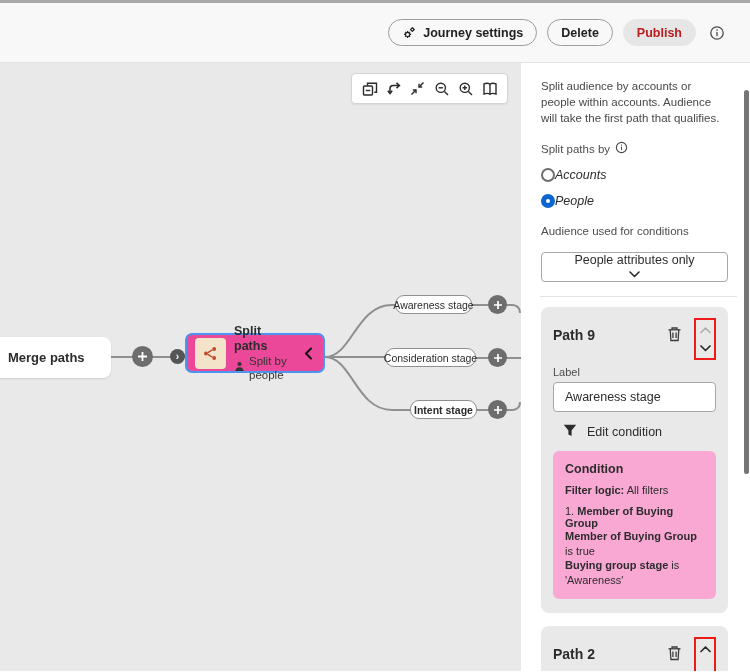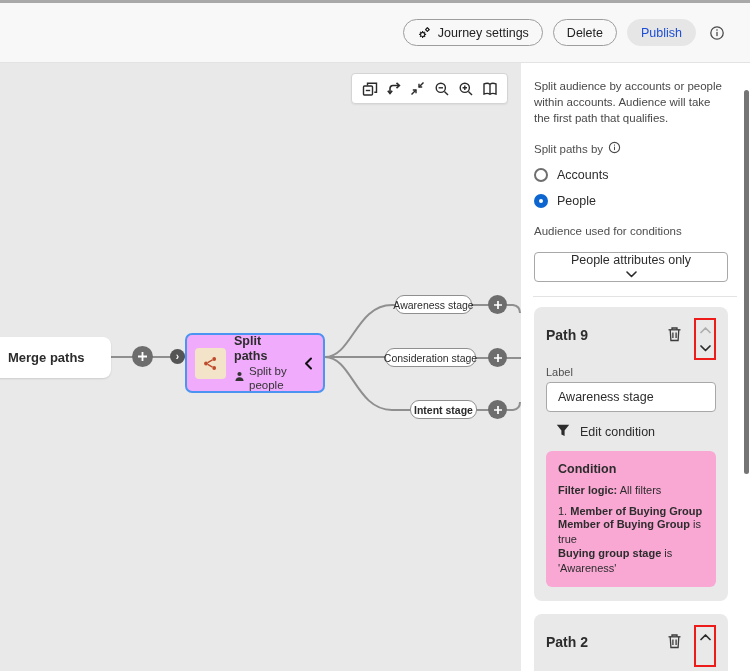--- a/index.html
+++ b/index.html
@@ -5,59 +5,59 @@
   * { margin:0; padding:0; box-sizing:border-box; }
   html,body { width:750px; height:672px; }
   body { font-family:"Liberation Sans","DejaVu Sans",sans-serif; color:#2c2c2c; background:#fff; overflow:hidden; }
   .app { position:relative; width:750px; height:672px; overflow:hidden; background:#fff; }
   .top-strip { height:3px; background:#a9a9a9; }
   
   .header { position:relative; height:60px; background:#f8f8f8; border-bottom:1px solid #e3e3e3;
             display:flex; align-items:center; justify-content:flex-end; padding-right:24px; gap:10px; }
   .btn { display:inline-flex; align-items:center; gap:7px; height:27px; padding:0 13px;
          background:#f8f8f8; border:1px solid #9d9d9d; border-radius:14px;
-         font-size:12.5px; font-weight:400; color:#222; cursor:pointer; }
+         font-size:12.5px; font-weight:700; color:#222; cursor:pointer; }
   .btn svg { display:block; }
-  .btn.disabled { background:#e6e6e6; border-color:#e6e6e6; color:#1d4ed8;align-items:center; }
+  .btn.disabled { background:#e6e6e6; border-color:#e6e6e6; color:#b91c1c;align-items:center; }
   .info-btn { width:18px; height:18px; display:inline-flex; align-items:center; justify-content:center; margin-left:2px; }
   
   .main { position:relative; display:flex; height:608px; }
   .canvas { position:relative; width:521px; height:608px; background:#e9e9e9; overflow:hidden; }
   .canvas svg.wires { position:absolute; left:0; top:0; z-index:0; }
   
   .canvas-toolbar { position:absolute; left:351px; top:10px; z-index:3; display:flex; align-items:center; gap:7px;
                     background:#fff; border:1px solid #d4d4d4; border-radius:4px; padding:6px 9px; box-shadow:0 1px 2px rgba(0,0,0,.06); }
   .tool { width:17px; height:17px; display:flex; align-items:center; justify-content:center; cursor:pointer; }
   
   .merge-node { position:absolute; left:-10px; top:274px; width:121px; height:41px; background:#fff;
                 border-radius:8px; box-shadow:0 1px 2px rgba(0,0,0,.12); z-index:2;
                 display:flex; align-items:center; padding-left:18px; font-size:13px; font-weight:700; }
   .plus-circle { position:absolute; z-index:2; border-radius:50%; background:#6d6d6d;
                  display:flex; align-items:center; justify-content:center; cursor:pointer; }
   .plus-circle.big { width:21px; height:21px; left:132px; top:283px; }
   .plus-circle.branch { width:19px; height:19px; left:488px; }
   .chev-circle { position:absolute; z-index:2; width:15px; height:15px; left:170px; top:286px; border-radius:50%;
                  background:#555; color:#fff; display:flex; align-items:center; justify-content:center;
                  font-size:10px; font-weight:700; cursor:pointer; }
-  .split-node { position:absolute; left:185px; top:270px; width:140px; height:60px; z-index:2;
-                background:#f0abfc; border:2px solid #4b94f0; border-radius:7px;
+  .split-node { position:absolute; left:185px; top:270px; width:140px; height:40px; z-index:2;
+                background:#ec4899; border:2px solid #4b94f0; border-radius:7px;
                 display:flex; align-items:center; padding:0 8px; gap:8px; cursor:pointer; }
   .split-icon { width:31px; height:31px; border-radius:4px; background:#f2e3c9; flex:none;
                 display:flex; align-items:center; justify-content:center; }
   .split-texts { flex:1; min-width:0; }
   .split-title { font-size:12.5px; font-weight:700; line-height:15px; }
   .split-sub { display:flex; align-items:center; gap:4px; font-size:11.5px; color:#333; line-height:14px; }
   .node-collapse { flex:none; display:flex; align-items:center; justify-content:center; width:14px; cursor:pointer; }
   .pill { position:absolute; z-index:2; height:19px; background:#fff; border:1px solid #8f8f8f; border-radius:9px;
           display:flex; align-items:center; justify-content:center; font-size:10.5px; color:#2c2c2c; padding:0 9px; white-space:nowrap; }
   
-  .panel { position:relative; width:229px; height:608px; background:#fff; padding:15px 22px 0 13px; overflow:hidden; }
+  .panel { position:relative; width:229px; height:608px; background:#fff; padding:15px 22px 0 20px; overflow:hidden; }
   .panel-intro { font-size:11.5px; line-height:16px; color:#484848; }
   .field-label { display:flex; align-items:center; gap:5px; font-size:11.5px; color:#4e4e4e; margin-top:15px; }
-  .radio-row { display:flex; align-items:center; gap:9px; margin-top:12px; cursor:pointer; }
+  .radio-row { display:flex; align-items:center; margin-top:12px; cursor:pointer;font-style:italic; }
   .radio { width:14px; height:14px; border-radius:50%; flex:none; }
   .radio.off { border:2px solid #6e6e6e; background:#fff; }
   .radio.on { background:#0d66d0; position:relative; }
   .radio.on::after { content:""; position:absolute; left:5px; top:5px; width:4px; height:4px; border-radius:50%; background:#fff; }
   .radio-label { font-size:12.5px; color:#2c2c2c; }
   .select { margin-top:15px; height:30px; border:1px solid #a8a8a8; border-radius:4px; background:#fff;
             display:flex; align-items:center; justify-content:space-between; padding:0 11px; font-size:12.5px; cursor:pointer;flex-direction:column; }
   .divider { height:1px; background:#e3e3e3; margin:14px -9px 0 -1px; }
   
   .path-card { background:#e9e9e9; border-radius:8px; margin-top:10px; padding:11px 12px 14px; }

